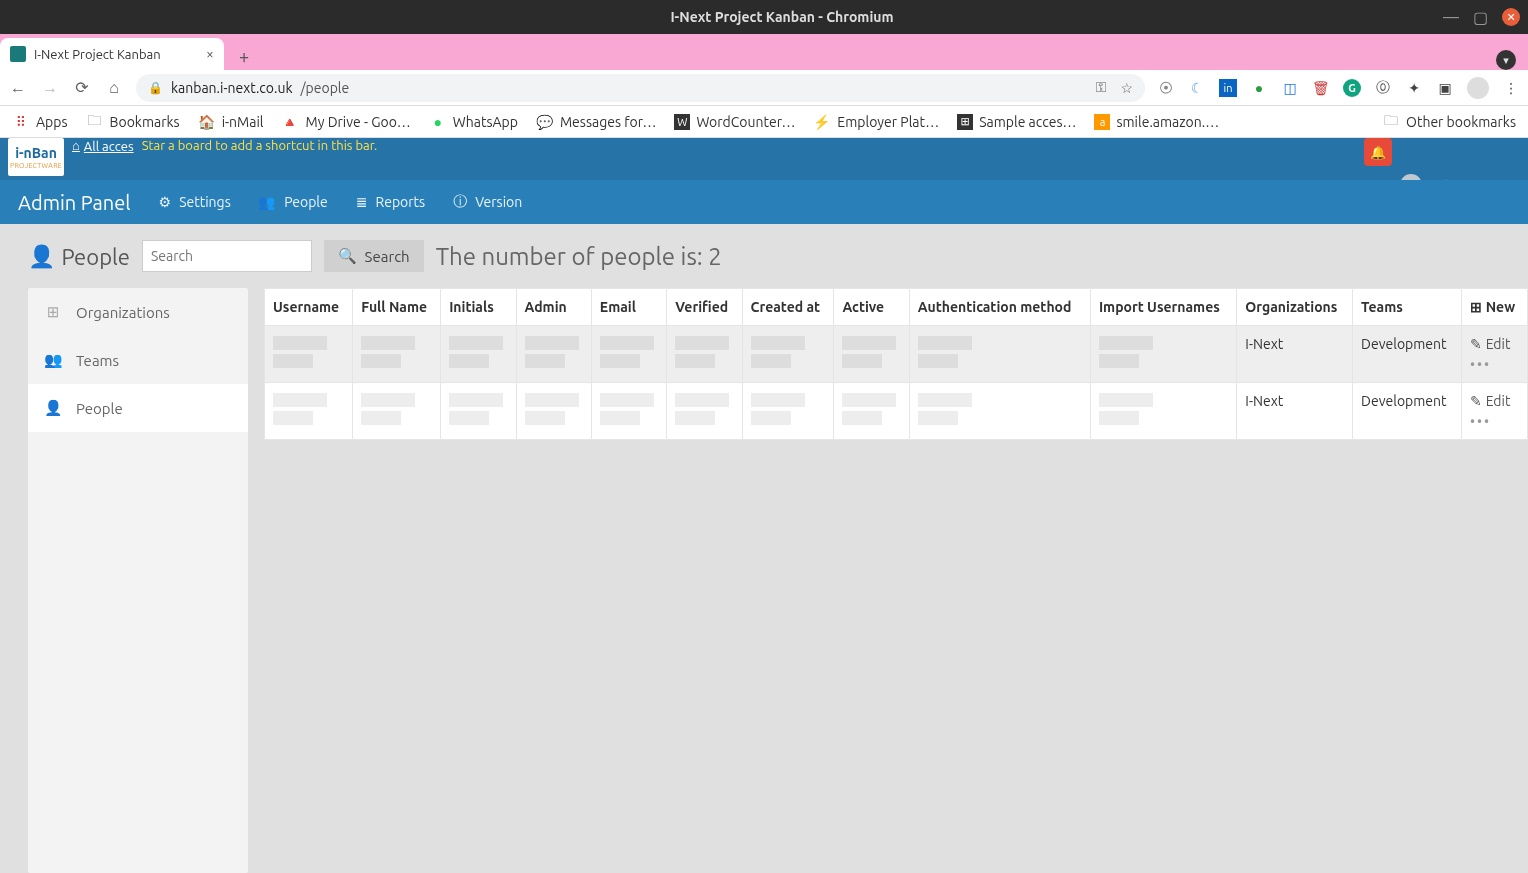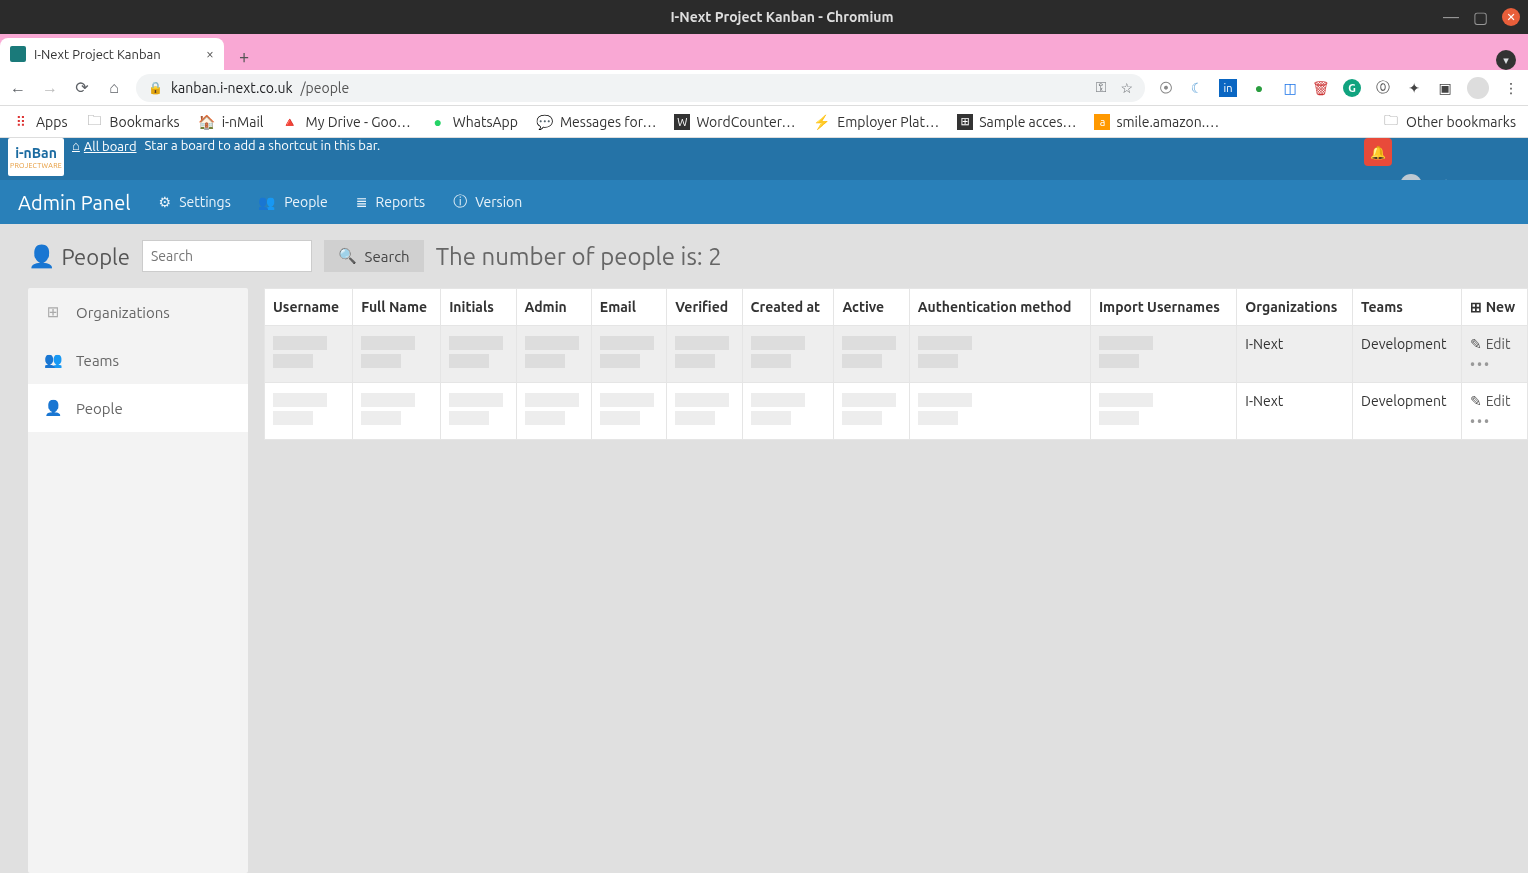--- a/index.html
+++ b/index.html
@@ -31,21 +31,21 @@
 
 .bm-bar{height:32px;background:#fff;display:flex;align-items:center;padding:0 12px;gap:18px;border-bottom:1px solid #ddd;font-size:14px;color:#333;}
 .bm-bar .bm{display:flex;align-items:center;gap:6px;}
 .bm-bar .bm .ic{width:18px;height:18px;display:flex;align-items:center;justify-content:center;}
 .bm-bar .other{margin-left:auto;}
 
 .app-top{height:42px;background:#2573a7;display:flex;align-items:flex-start;padding:0 8px;gap:8px;color:#fff;font-size:13px;}
 .app-top .logo{width:56px;height:38px;background:#fff;color:#1a6aa0;display:flex;flex-direction:column;align-items:center;justify-content:center;font-size:14px;font-weight:bold;border-radius:2px;}
 .app-top .logo small{font-size:7px;color:#e69a3a;letter-spacing:0.3px;font-weight:normal;}
 .app-top a.allb{color:#fff;text-decoration:underline;display:flex;align-items:center;gap:4px;}
-.app-top .star-hint{color:#ffffff;}
+.app-top .star-hint{color:#fde047;}
 .app-top .spacer{flex:1;}
 .notif{width:28px;height:28px;background:#e84a3a;border-radius:4px;display:flex;align-items:center;justify-content:center;color:#fff;}
 .user-chip{display:flex;align-items:center;gap:8px;margin-top:36px;}
 .user-chip .av{width:22px;height:22px;border-radius:50%;background:#bfc9d2;color:#555;font-size:10px;display:flex;align-items:center;justify-content:center;}
 
 .admin-bar{height:44px;background:#2980b9;color:#fff;display:flex;align-items:center;padding:0 18px;gap:28px;font-size:14px;}
 .admin-bar .ap-title{font-size:20px;font-weight:400;}
 .admin-bar .nav-item{display:flex;align-items:center;gap:8px;color:#eaf3fa;}
 
 .content{flex:1;background:#e0e0e0;padding:16px 0 0 28px;display:flex;flex-direction:column;}
@@ -171,21 +171,21 @@
     </div>
 </div>
 
 <div class="app-top">
   <div class="logo">
     <span>i-nBan</span>
     <small>PROJECTWARE</small>
   </div>
   <a class="allb">
       <span>⌂</span> 
-      <span>All board</span>
+      <span>All acces</span>
     </a>
   <span class="star-hint">Star a board to add a shortcut in this bar.</span>
   <div class="spacer"></div>
   <div class="notif">
       <span>🔔</span>
     </div>
   <div class="user-chip">
     <span class="av">JH</span>
     <span>John Hannawin</span>
   </div>

